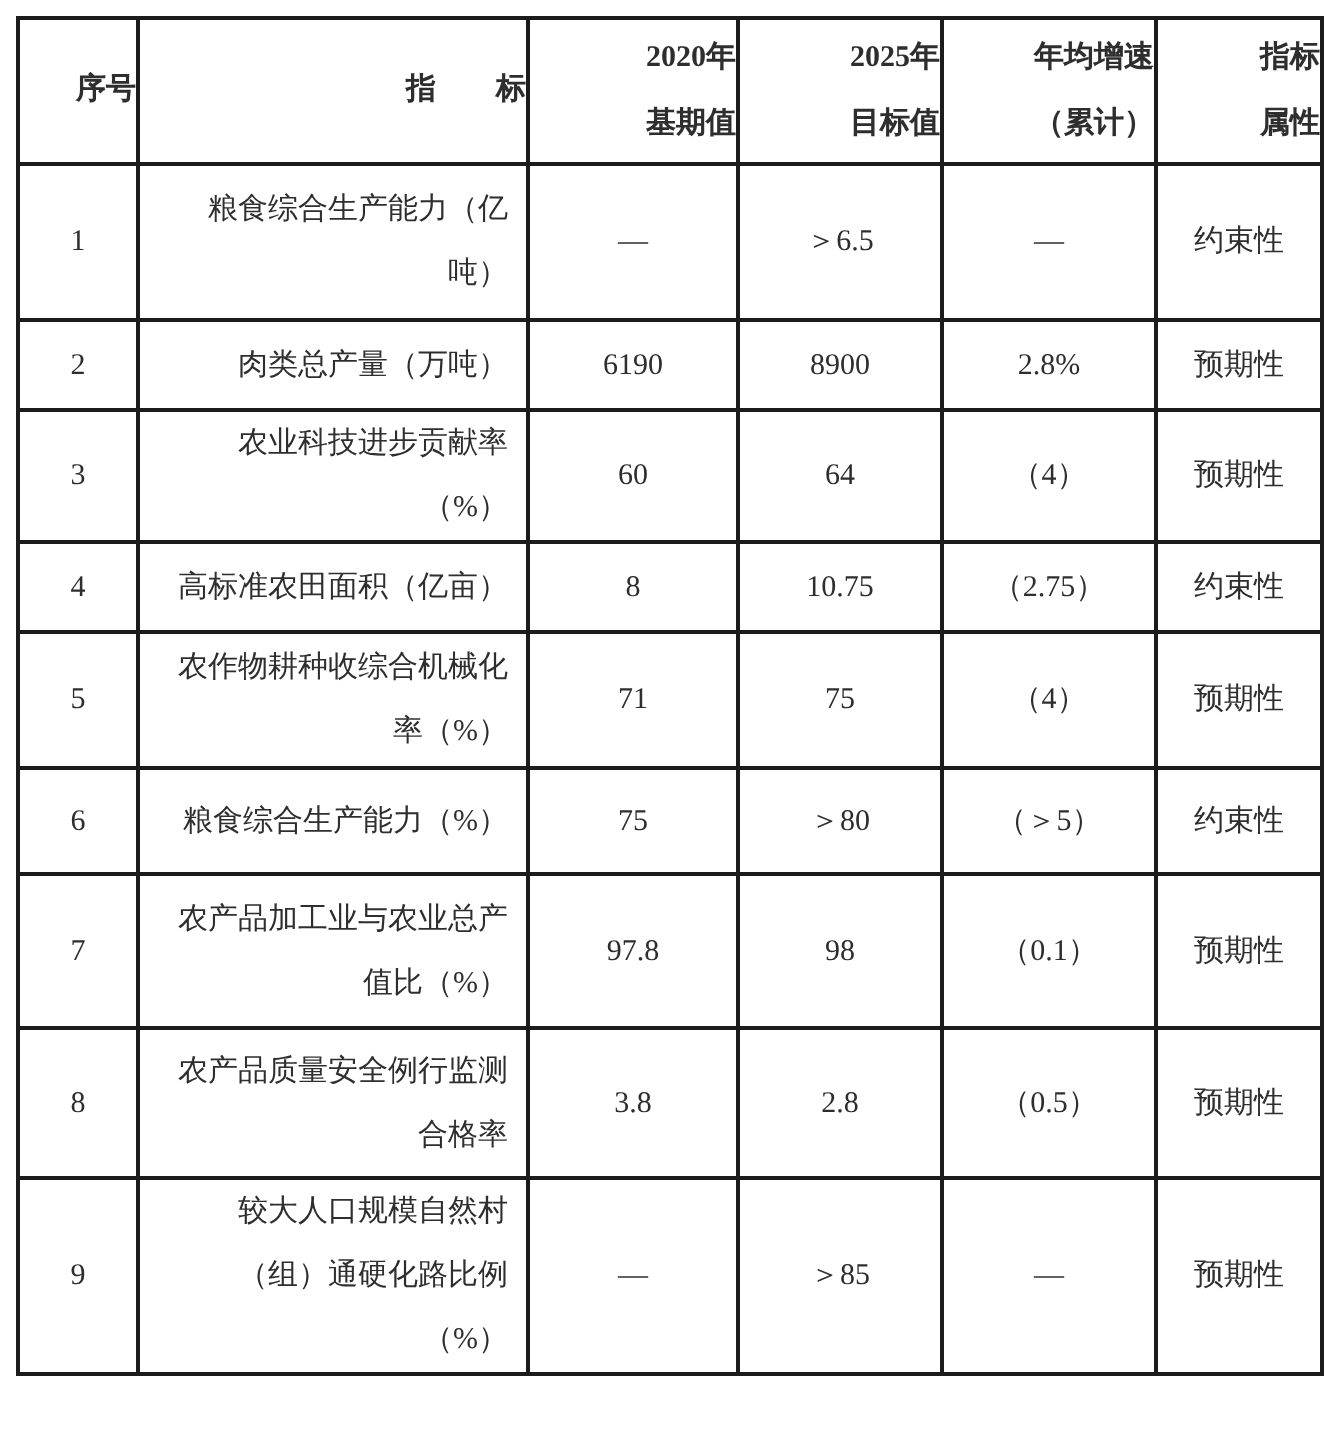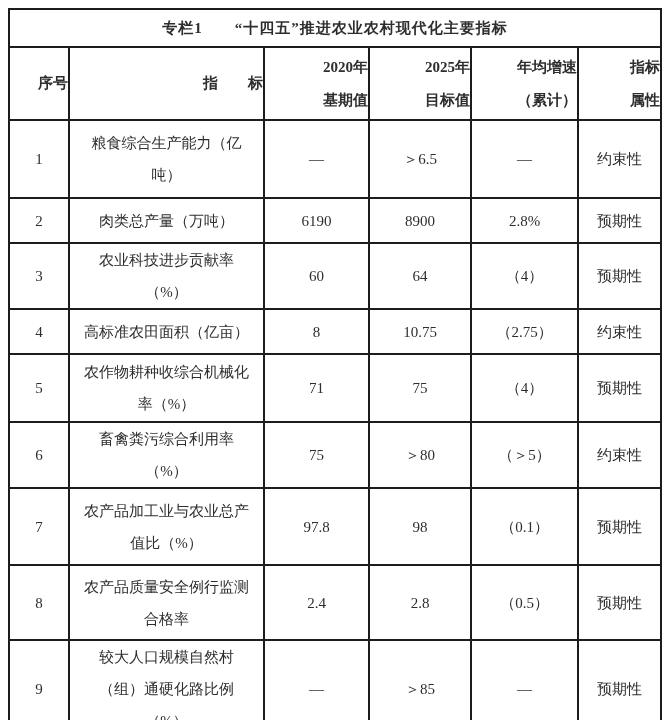--- a/index.html
+++ b/index.html
@@ -43,42 +43,39 @@
   }
   .indicator-table th {
     font-weight: bold;
     text-align: right;
     white-space: pre-line;
     line-height: 33px;
     padding-left: 28px;
   }
   td.c { text-align: center; }
   td.ind {
-    text-align: center;
+    text-align: right;
     padding: 0 9px;
   }
   td.no { text-align: center; }
 </style>
 </head>
 <body>
 
 <div class="page">
   <table class="indicator-table">
     <colgroup>
       <col style="width:60px">
       <col style="width:195px">
       <col style="width:105px">
       <col style="width:102px">
       <col style="width:107px">
       <col style="width:83px">
     </colgroup>
     <tbody>
-      <tr style="height:38px">
-        <td class="title-cell" colspan="6">专栏1　　“十四五”推进农业农村现代化主要指标</td>
-      </tr>
       <tr style="height:73px">
         <th>序号</th>
         <th>指　　标</th>
         <th>2020年
 基期值</th>
         <th>2025年
 目标值</th>
         <th>年均增速
 （累计）</th>
         <th>指标
@@ -125,40 +122,40 @@
         <td class="no">5</td>
         <td class="ind">农作物耕种收综合机械化率（%）</td>
         <td class="c">71</td>
         <td class="c">75</td>
         <td class="c">（4）</td>
         <td class="c">预期性</td>
       </tr>
 
       <tr style="height:53px">
         <td class="no">6</td>
-        <td class="ind">畜禽粪污综合利用率（%）</td>
+        <td class="ind">粮食综合生产能力（%）</td>
         <td class="c">75</td>
         <td class="c">＞80</td>
         <td class="c">（＞5）</td>
         <td class="c">约束性</td>
       </tr>
 
       <tr style="height:77px">
         <td class="no">7</td>
         <td class="ind">农产品加工业与农业总产值比（%）</td>
         <td class="c">97.8</td>
         <td class="c">98</td>
         <td class="c">（0.1）</td>
         <td class="c">预期性</td>
       </tr>
 
       <tr style="height:75px">
         <td class="no">8</td>
         <td class="ind">农产品质量安全例行监测合格率</td>
-        <td class="c">2.4</td>
+        <td class="c">3.8</td>
         <td class="c">2.8</td>
         <td class="c">（0.5）</td>
         <td class="c">预期性</td>
       </tr>
 
       <tr style="height:74px">
         <td class="no">9</td>
         <td class="ind">较大人口规模自然村（组）通硬化路比例（%）</td>
         <td class="c">—</td>
         <td class="c">＞85</td>

